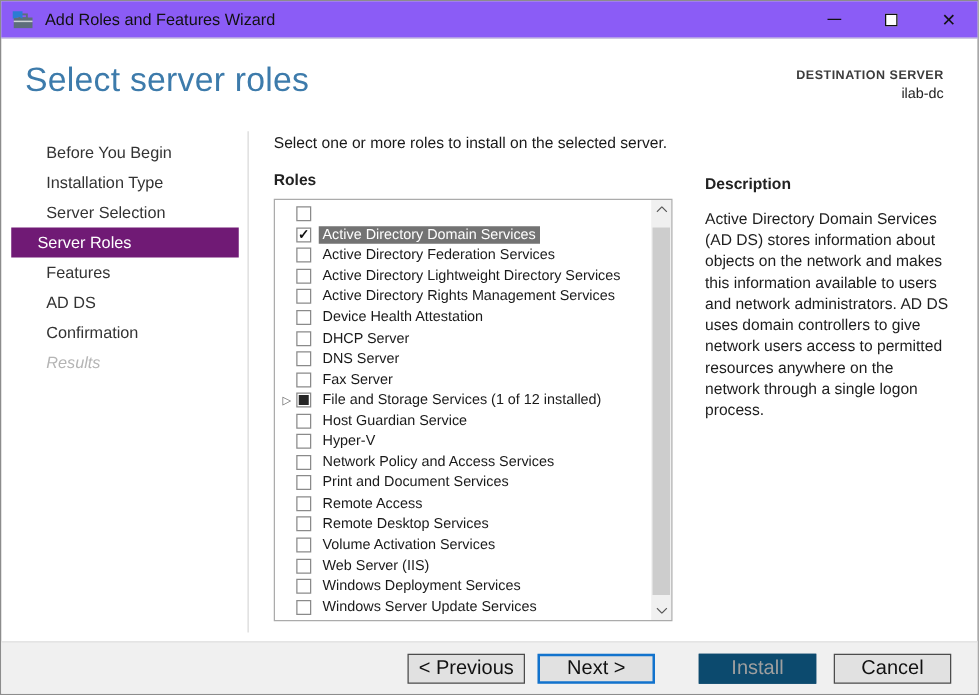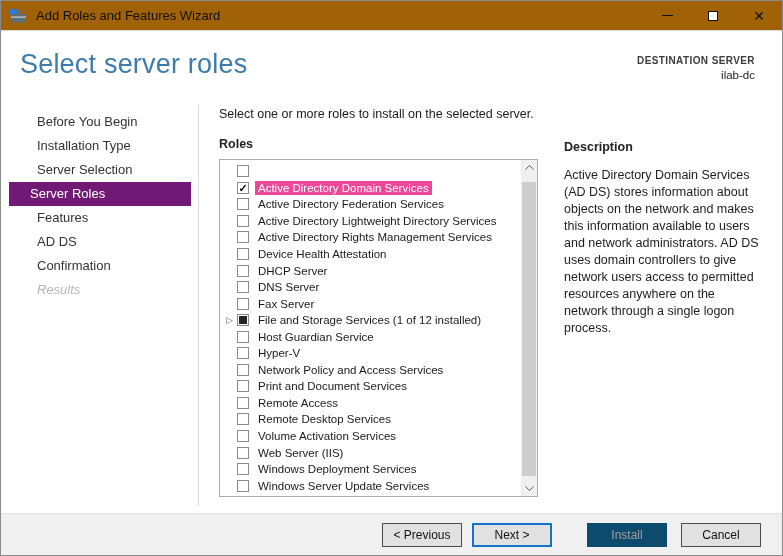--- a/index.html
+++ b/index.html
@@ -10,21 +10,21 @@
     background: #ffffff;
     border: 1px solid #8c8c8c;
     overflow: hidden;
     color: #1a1a1a;
     cursor: default;
   }
 
   
   .titlebar {
     position: absolute; top: 0; left: 0; right: 0; height: 30px;
-    background: #a16207; border-bottom: 1px solid #dcdcdc;
+    background: #8b5cf6; border-bottom: 1px solid #dcdcdc;
     display: flex; align-items: center; padding-left: 9px;
   }
   .title-icon { width: 17px; height: 16px; margin-right: 9px; flex: none; }
   .title-text { font-size: 13px; color: #111; }
   .win-controls { margin-left: auto; display: flex; height: 100%; }
   .win-btn {
     width: 46px; height: 100%; background: transparent; border: none;
     display: flex; align-items: center; justify-content: center;
     font-family: "Liberation Sans", sans-serif; font-size: 13px; color: #111;
   }
@@ -69,43 +69,43 @@
   .role-row { display: flex; align-items: center; height: 16.55px; overflow: hidden; }
   .gutter { width: 15px; flex: none; font-size: 9px; color: #666; text-align: center; line-height: 10px; }
   .cb {
     width: 12px; height: 12px; flex: none;
     border: 1px solid #8a8a8a; background: #fff; position: relative;
     font-size: 11px; line-height: 10px; font-weight: bold; color: #111;
     text-align: center; overflow: visible;
   }
   .cb.partial::after { content: ""; position: absolute; inset: 1px; background: #262626; }
   .role-label { margin-left: 6px; font-size: 11.5px; white-space: nowrap; padding: 1px 3px; color: #1a1a1a; }
-  .role-label.selected { background: #ec4899; color: #ffffff; }
+  .role-label.selected { background: #737373; color: #ffffff; }
 
   
   .scrollbar { position: absolute; top: 0; right: 0; bottom: 0; width: 16px; background: #f0f0f0; }
   .sb-arrow { position: absolute; left: 0; width: 16px; height: 15px; display: flex; align-items: center; justify-content: center; }
   .sb-up { top: 0; } .sb-down { bottom: 0; }
   .sb-thumb { position: absolute; left: 1px; right: 1px; top: 22px; bottom: 20px; background: #cdcdcd; }
 
   
   .description { position: absolute; left: 563px; top: 139px; width: 197px; }
   .desc-title { font-size: 12.5px; font-weight: bold; color: #222; }
   .desc-body { margin-top: 13px; font-size: 12.5px; line-height: 17px; color: #1d1d1d; }
 
   
   .footer {
     position: absolute; left: 0; right: 0; bottom: 0; height: 42px;
     background: #f0f0f0; border-top: 1px solid #dfdfdf;
     display: flex; align-items: center; justify-content: flex-end;
     padding-right: 21px;
   }
   .btn {
-    width: 80px; height: 24px; font-family: "Liberation Sans", sans-serif;
-    font-size: 12px; color: #111;
+    width: 94px; height: 24px; font-family: "Liberation Sans", sans-serif;
+    font-size: 16px; color: #111;
     background: #e1e1e1; border: 1px solid #4c4c4c; text-align: center;
   }
   .btn.focused { border: 2px solid #1273cd; }
   .btn.disabled { background: #0c4a6e; border: 1px solid #0c4a6e; color: #9f9f9f; }
   .footer .btn:nth-child(2) { margin-left: 10px; }
   .footer .btn:nth-child(3) { margin-left: 35px; }
   .footer .btn:nth-child(4) { margin-left: 14px; }
 </style>
 </head>
 <body>

